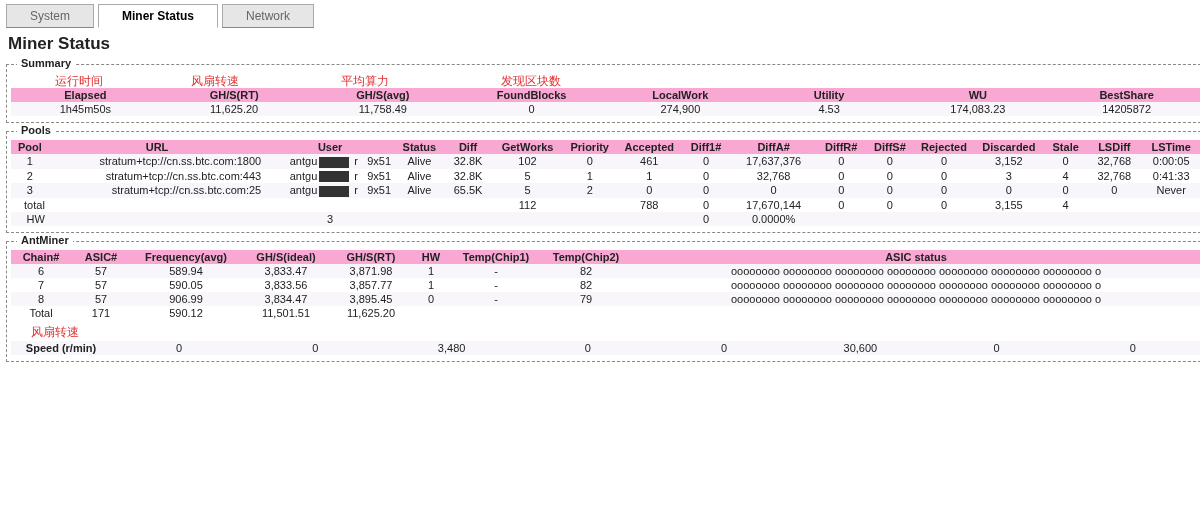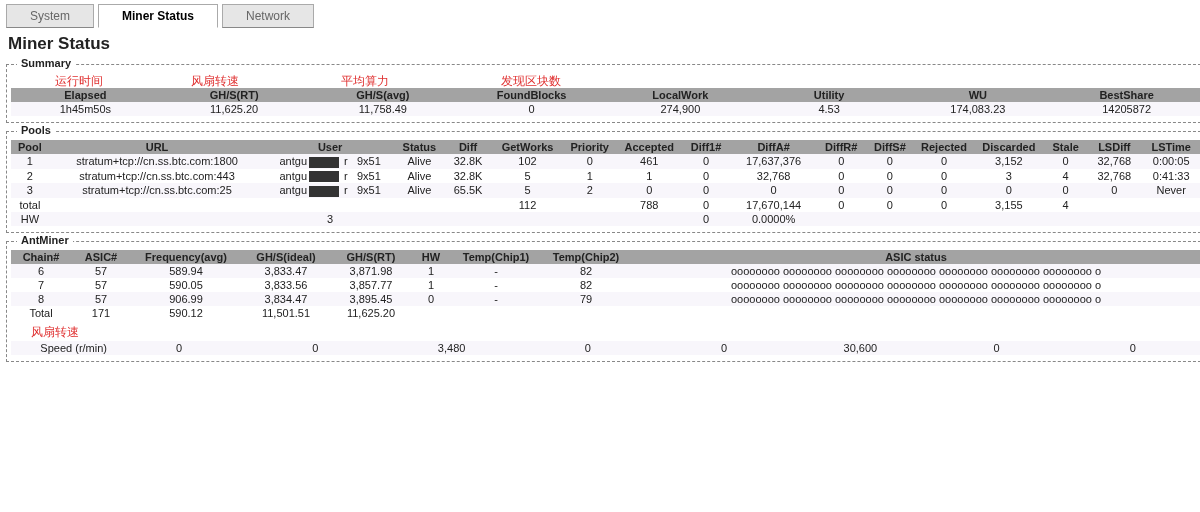--- a/index.html
+++ b/index.html
@@ -8,27 +8,27 @@
 .tab{border:1px solid #aaa;border-bottom:1px solid #888;padding:4px 23px;background:#e6e6e6;color:#666;font-size:12px;margin-right:4px;cursor:pointer}
 .tab.active{background:#fff;border-bottom:1px solid #fff;color:#000;font-weight:bold}
 h2{font-size:17px;font-weight:bold;margin:6px 0 10px 2px}
 .fset{border:1px dashed #888;margin:4px 0 8px;padding:4px 4px 6px}
 .fset>.legend{font-size:11px;font-weight:bold;color:#222;position:relative;top:-12px;left:6px;background:#fff;padding:0 4px;display:inline-block}
 .fset>.legend+*{margin-top:-8px}
 table{border-collapse:collapse;width:100%;table-layout:fixed}
 th,td{padding:1px 4px;font-size:11px;white-space:nowrap;overflow:hidden;text-overflow:ellipsis}
 th{font-weight:bold;text-align:center}
 td{text-align:center}
-tr.hrow th{background:#a3a3a3}
+tr.hrow th{background:#f9a8d4}
 tr.drow td{background:#f8f6fb}
 tr.drow.alt td{background:#fff}
 .anno{color:#e03030;font-size:12px;position:absolute}
 .rel{position:relative}
 .redact{display:inline-block;width:30px;height:11px;background:#333;vertical-align:middle;margin:0 2px}
-.left{text-align:center}
+.left{text-align:right}
 </style>
 </head>
 <body>
 
 <div class="wrap">
 
 <div class="tabs">
   <div class="tab">System</div>
   <div class="tab active">Miner Status</div>
   <div class="tab">Network</div>
@@ -308,21 +308,21 @@
           <col>
           <col>
           <col>
           <col>
           <col>
           <col>
           <col>
     </colgroup>
     <tbody>
     <tr class="drow" id="fan-r">
-            <td style="font-weight: normal; text-align: right;">Speed (r/min)</td>
+            <td style="font-weight: bold;">Speed (r/min)</td>
             <td>0</td>
             <td>0</td>
             <td>3,480</td>
             <td>0</td>
             <td>0</td>
             <td>30,600</td>
             <td>0</td>
             <td>0</td>
           </tr>
   </tbody>

